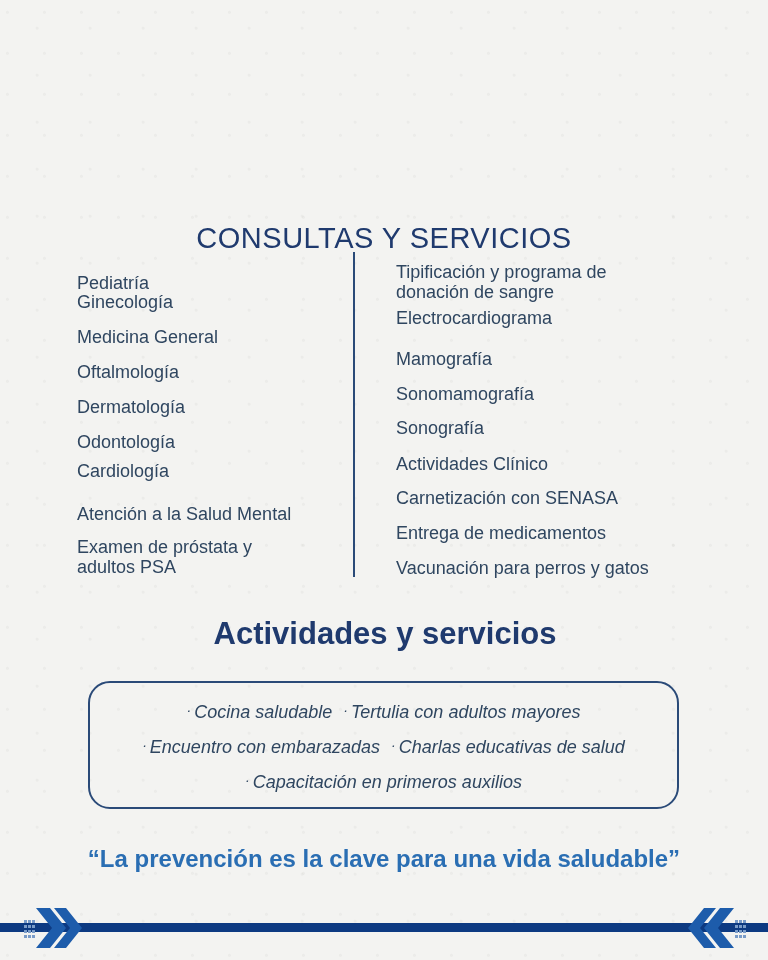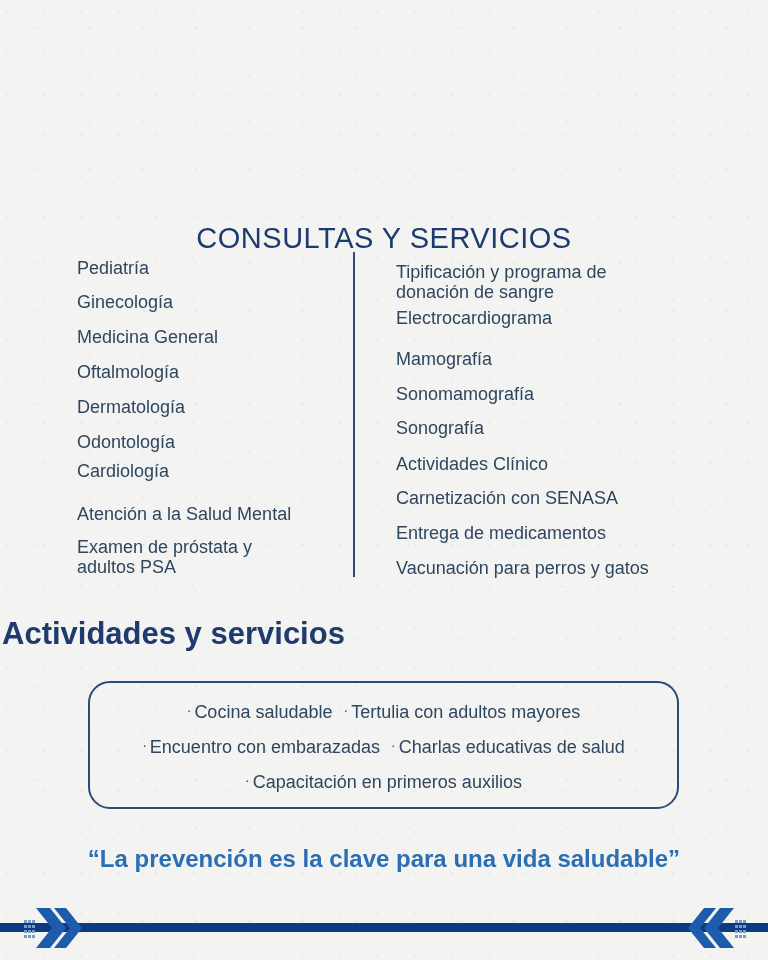--- a/index.html
+++ b/index.html
@@ -34,32 +34,32 @@
       position: absolute; color: #2f4660; font-size: 18px; line-height: 20px;
       white-space: nowrap;
     }
     .col-left { left: 77px; top: 0; }
     .col-right { left: 396px; top: 0; }
     .divider {
       position: absolute; left: 353px; top: 252px; width: 2px; height: 325px;
       background: #2a4a78;
     }
     .title-sub {
-      position: absolute; left: 2px; right: 0; top: 616px; text-align: left;
+      position: absolute; left: 2px; right: 0; top: 616px; text-align: center;
       color: #1f3a6e; font-weight: 700; font-size: 31px;
     }
     .activities-box {
       position: absolute; left: 88px; top: 681px; width: 591px; height: 128px;
       border: 2px solid #2a4a78; border-radius: 22px; box-sizing: border-box;
     }
     .act-row {
       position: absolute; left: 0; right: 0; text-align: center;
       color: #2f4660; font-size: 18px; white-space: nowrap;
     }
-    .act-item { margin: 8px 3px; }
+    .act-item { margin: 8px 3px; font-style: italic; }
     .act-item .dot { font-size: 14px; vertical-align: 3px; margin-right: 3px; }
     .quote {
       position: absolute; left: 0; right: 0; top: 845px; text-align: center;
       color: #2a6eb3; font-weight: 700; font-size: 24px;
     }
     .footer-bar {
       position: absolute; left: 0; right: 0; top: 923px; height: 9px;
       background: #0d3a82;
     }
     .arrow { position: absolute; top: 906px; width: 64px; height: 44px; }
@@ -68,21 +68,21 @@
   </style>
 </head>
 <body>
 
 <div class="page">
 
 
   <div class="title-main">CONSULTAS Y SERVICIOS</div>
 
   <ul class="col-list col-left">
-    <li style="top:258px">Pediatría</li>
+    <li style="top:273px">Pediatría</li>
     <li style="top:292px">Ginecología</li>
     <li style="top:327px">Medicina General</li>
     <li style="top:362px">Oftalmología</li>
     <li style="top:397px">Dermatología</li>
     <li style="top:432px">Odontología</li>
     <li style="top:461px">Cardiología</li>
     <li style="top:504px">Atención a la Salud Mental</li>
     <li style="top:537px">Examen de próstata y</li>
     <li style="top:557px">adultos PSA</li>
   </ul>

